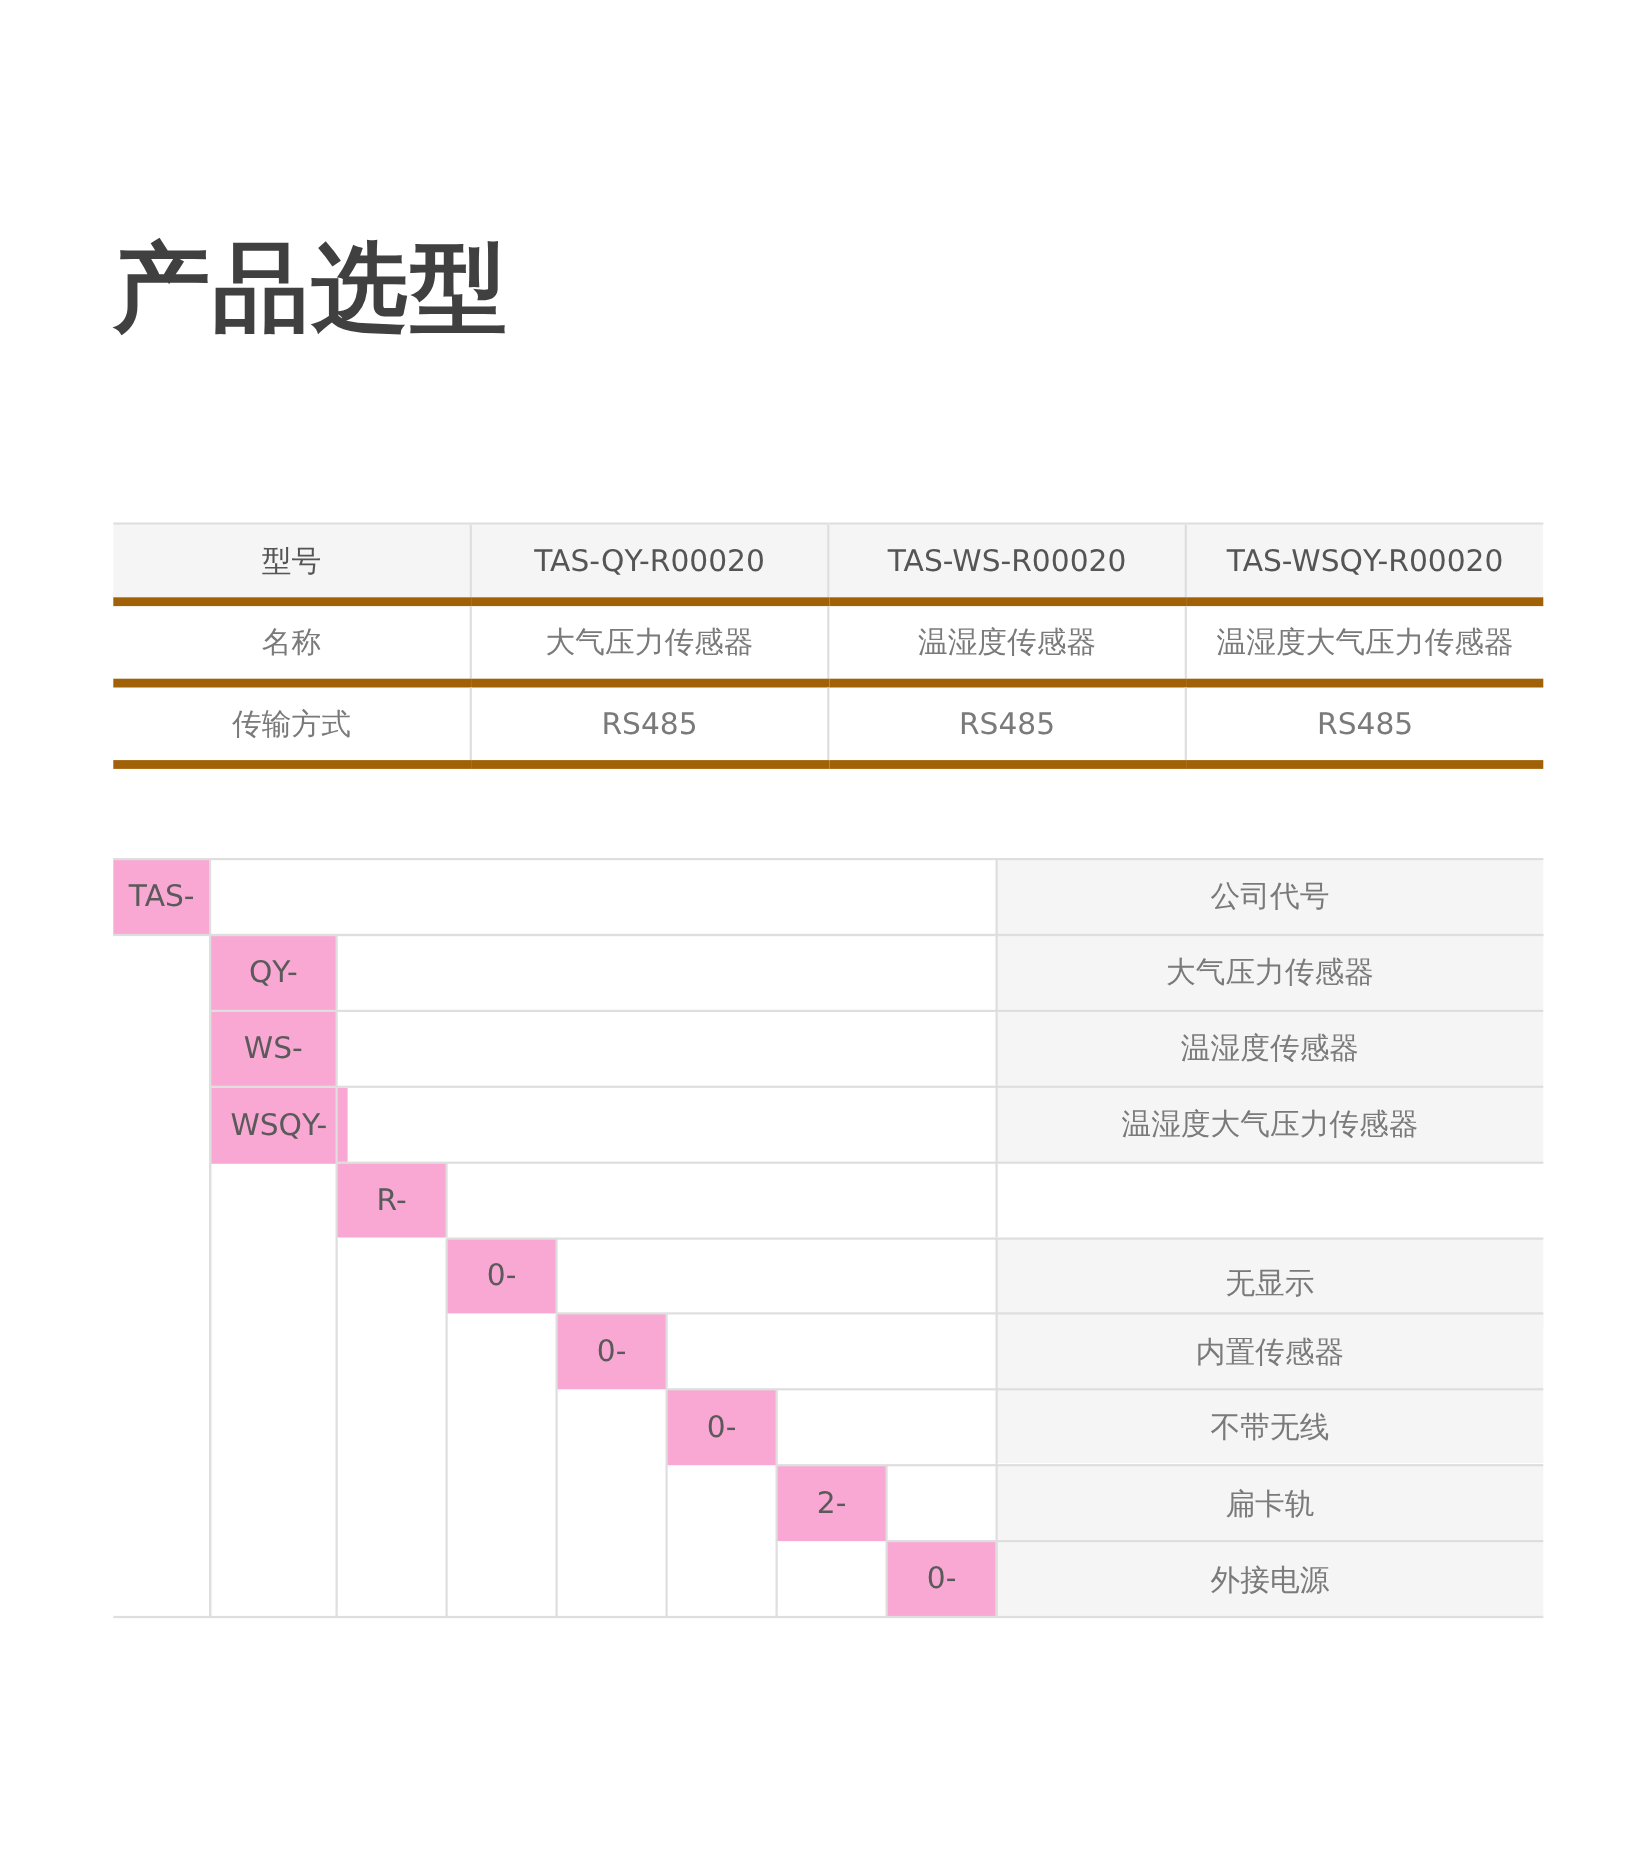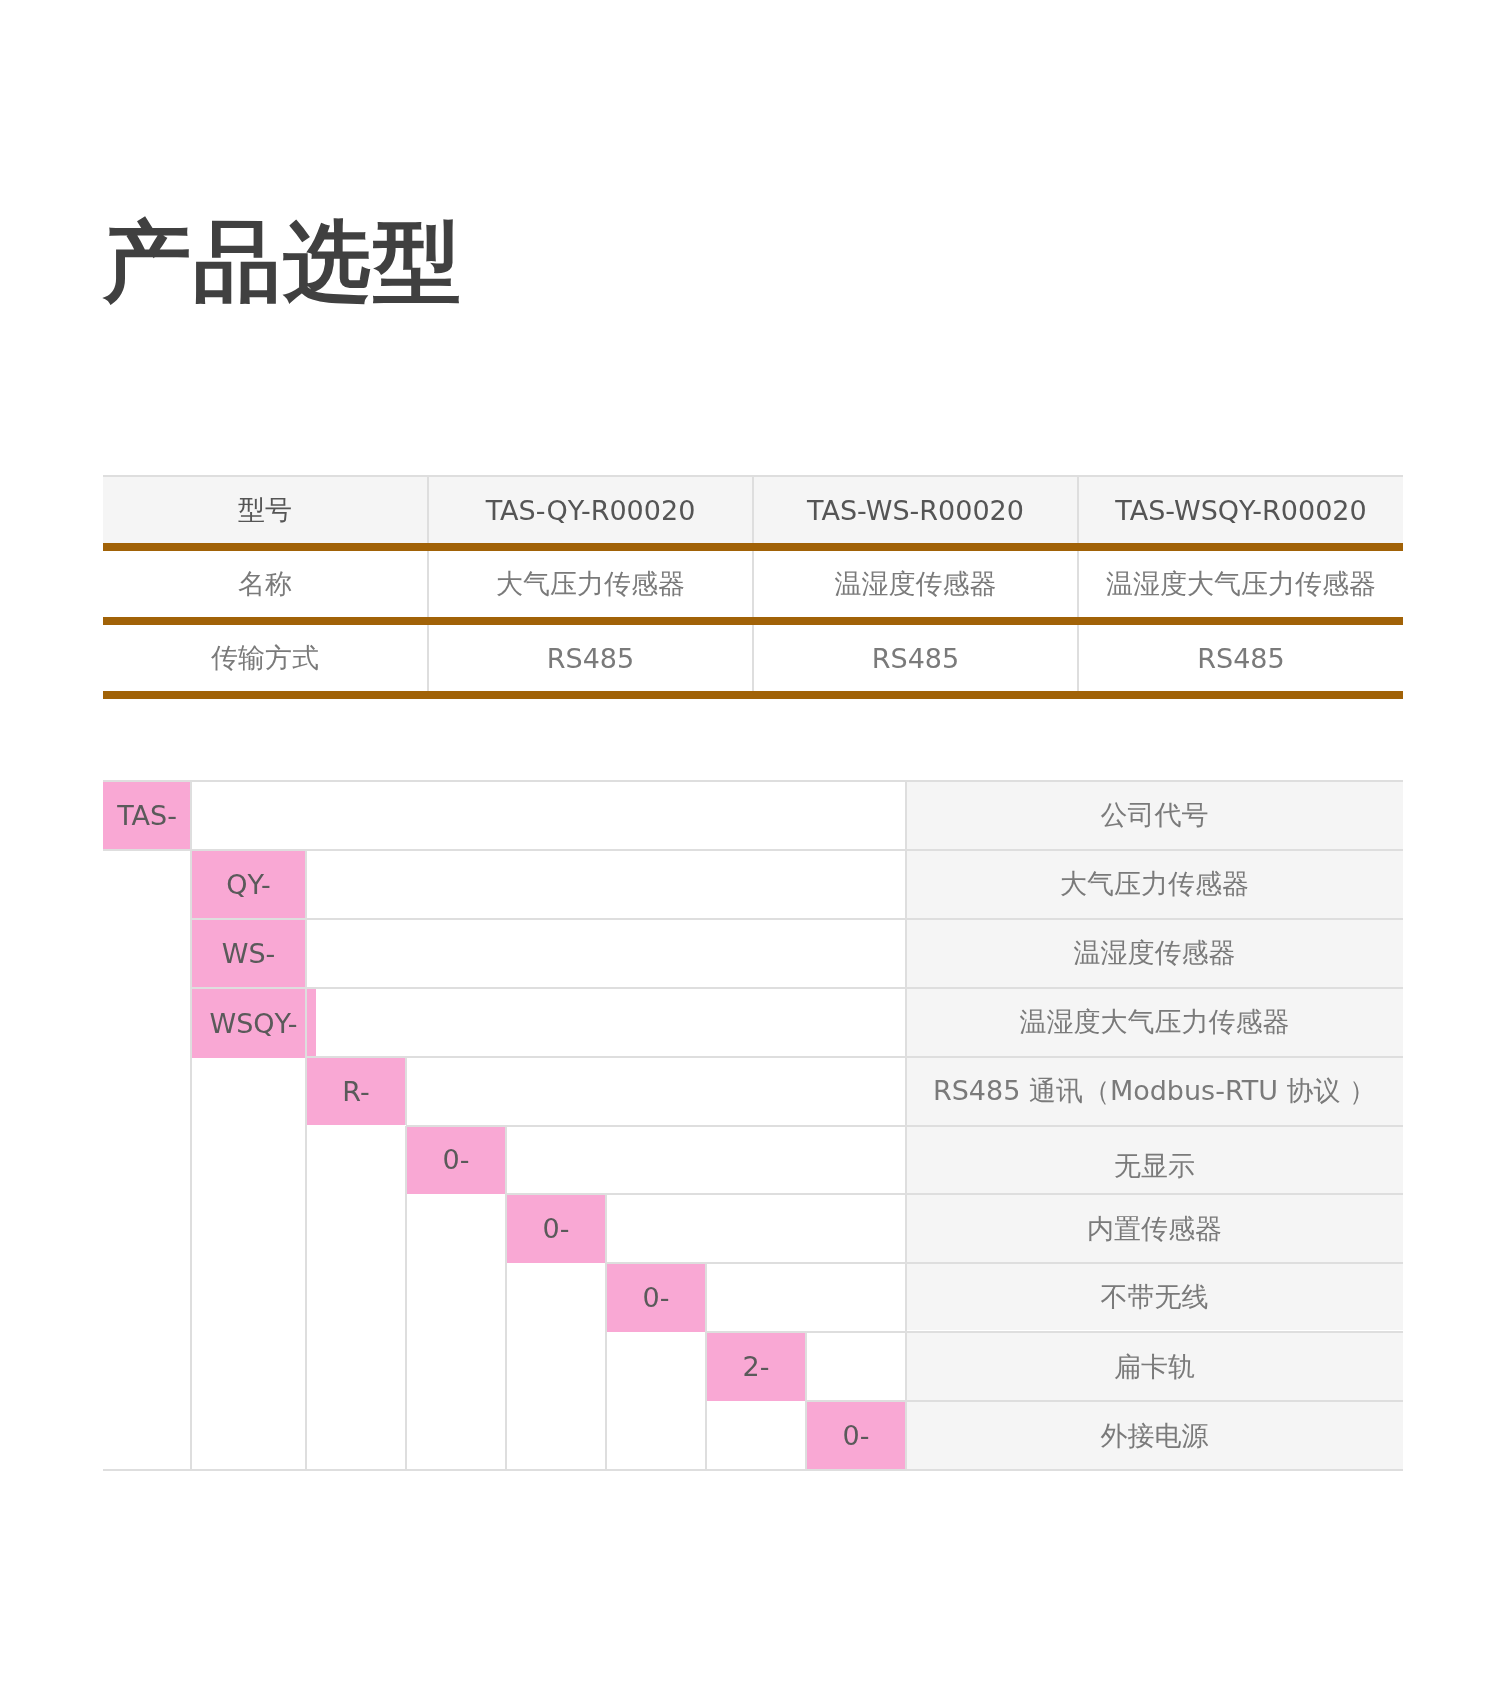--- a/index.html
+++ b/index.html
@@ -89,21 +89,20 @@
     <div class="vline" style="left: 305px; top: 918.8px; height: 68.9px;"></div>
     <div class="vline" style="left: 905px; top: 918.8px; height: 68.9px;"></div>
     <div class="cell shade" style="left: 191px; top: 989px; width: 125px; height: 68.9px;">WSQY-</div>
     <div class="cell" style="left: 306px; top: 987.7px; width: 600px; height: 68.9px;"></div>
     <div class="cell desc" style="left: 906px; top: 987.7px; width: 497px; height: 68.9px;">温湿度大气压力传感器</div>
     <div class="hline" style="left: 191px; top: 986.7px; width: 1212px;"></div>
     <div class="vline" style="left: 305px; top: 987.7px; height: 68.9px;"></div>
     <div class="vline" style="left: 905px; top: 987.7px; height: 68.9px;"></div>
     <div class="cell shade" style="left: 306px; top: 1056.6px; width: 100px; height: 68.9px;">R-</div>
     <div class="cell" style="left: 406px; top: 1056.6px; width: 500px; height: 68.9px;"></div>
-    <div class="cell desc" style="left: 906px; top: 1056.6px; width: 497px; height: 68.9px;">RS485 通讯（Modbus-RTU 协议 ）</div>
     <div class="hline" style="left: 306px; top: 1055.6px; width: 1097px;"></div>
     <div class="vline" style="left: 405px; top: 1056.6px; height: 68.9px;"></div>
     <div class="vline" style="left: 905px; top: 1056.6px; height: 68.9px;"></div>
     <div class="cell shade" style="left: 406px; top: 1125.5px; width: 100px; height: 68.9px;">0-</div>
     <div class="cell" style="left: 506px; top: 1125.5px; width: 400px; height: 68.9px;"></div>
     <div class="cell desc" style="left: 906px; top: 1125.5px; width: 497px; height: 81px;">无显示</div>
     <div class="hline" style="left: 406px; top: 1124.5px; width: 997px;"></div>
     <div class="vline" style="left: 505px; top: 1125.5px; height: 68.9px;"></div>
     <div class="vline" style="left: 905px; top: 1125.5px; height: 68.9px;"></div>
     <div class="cell shade" style="left: 506px; top: 1194.4px; width: 100px; height: 68.9px;">0-</div>

